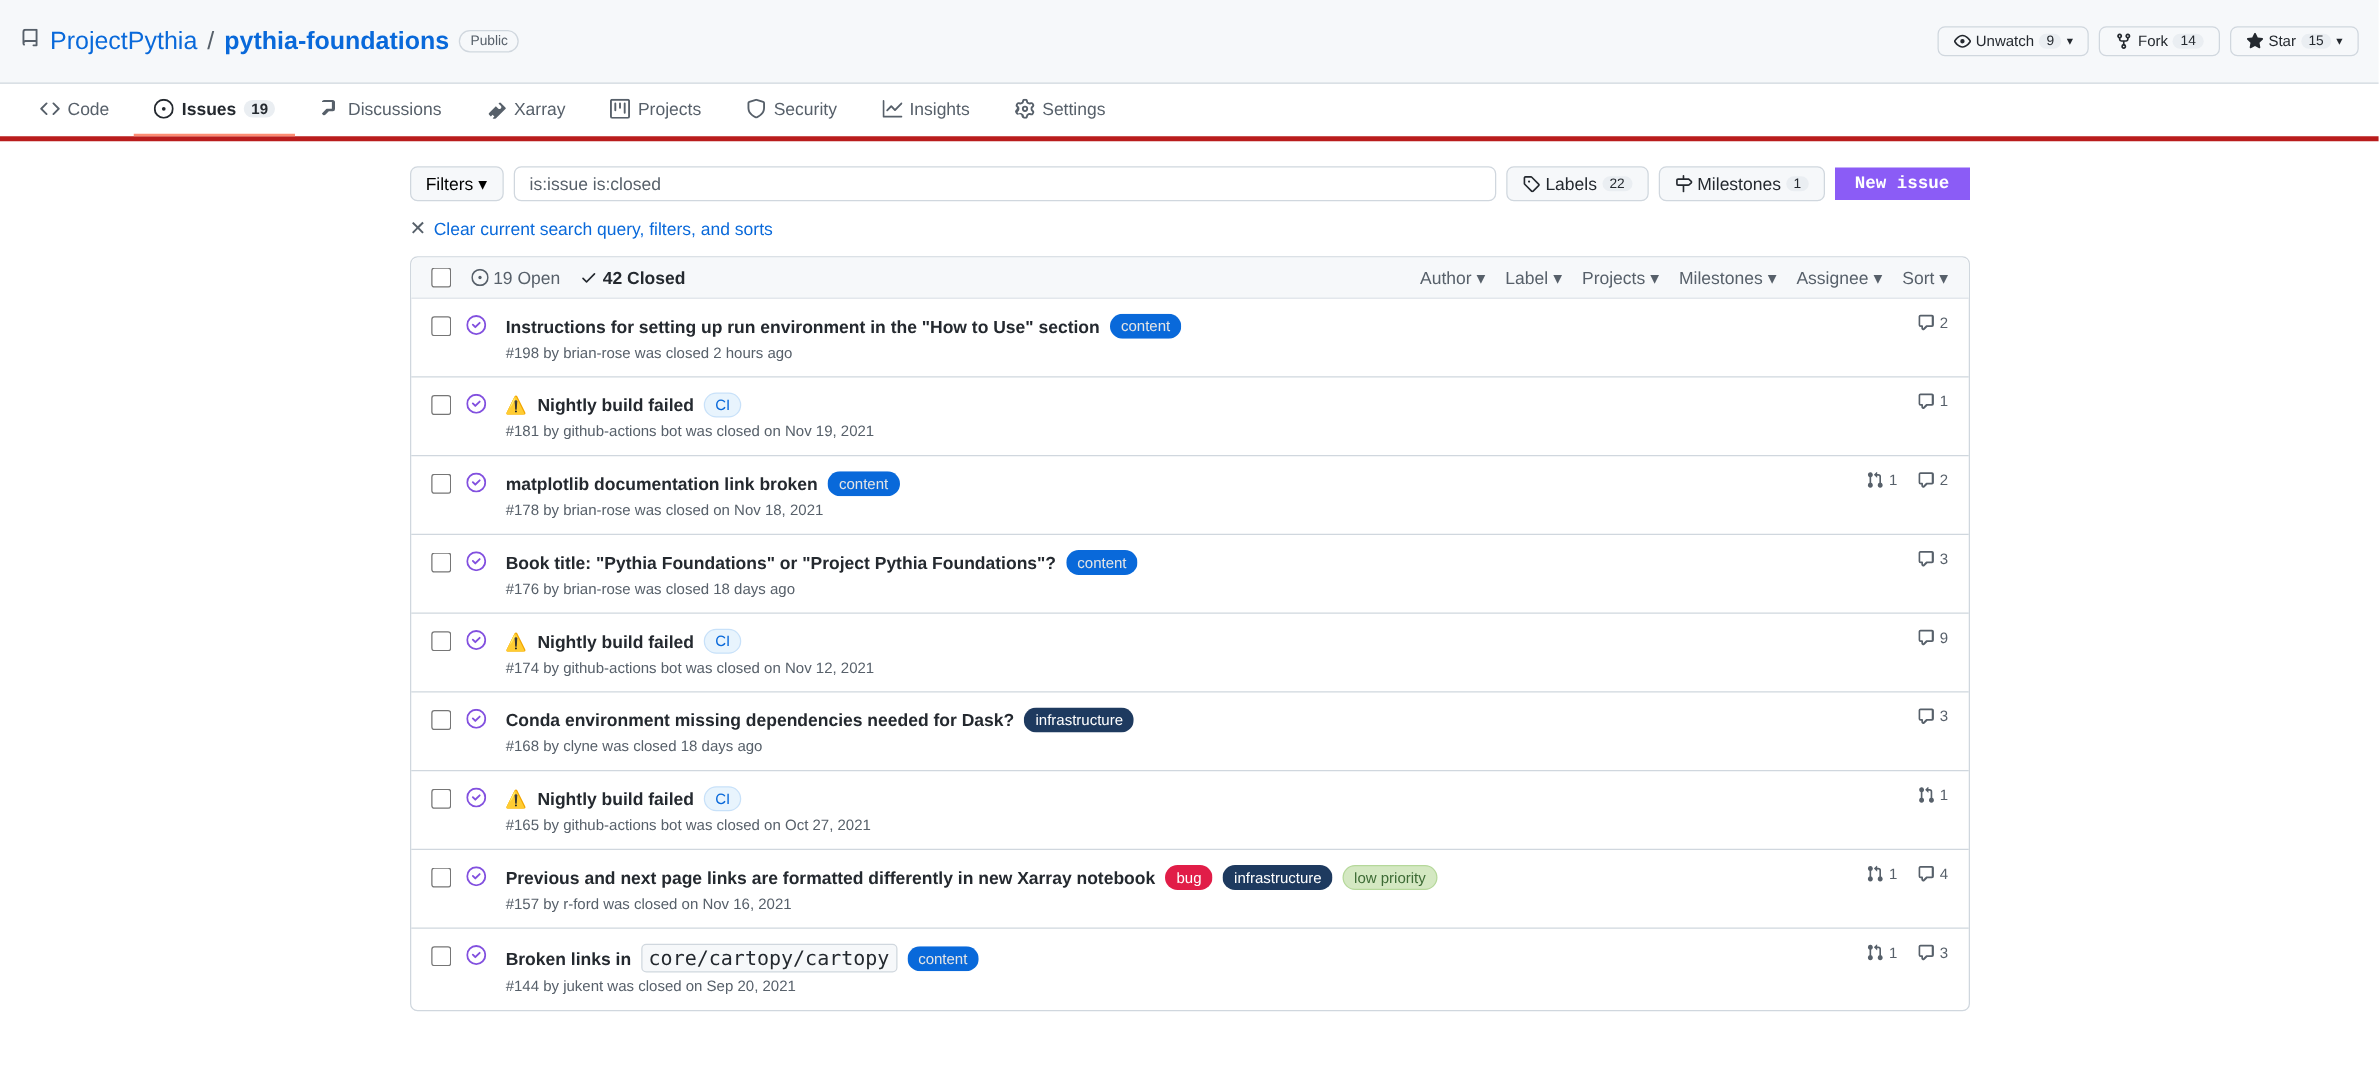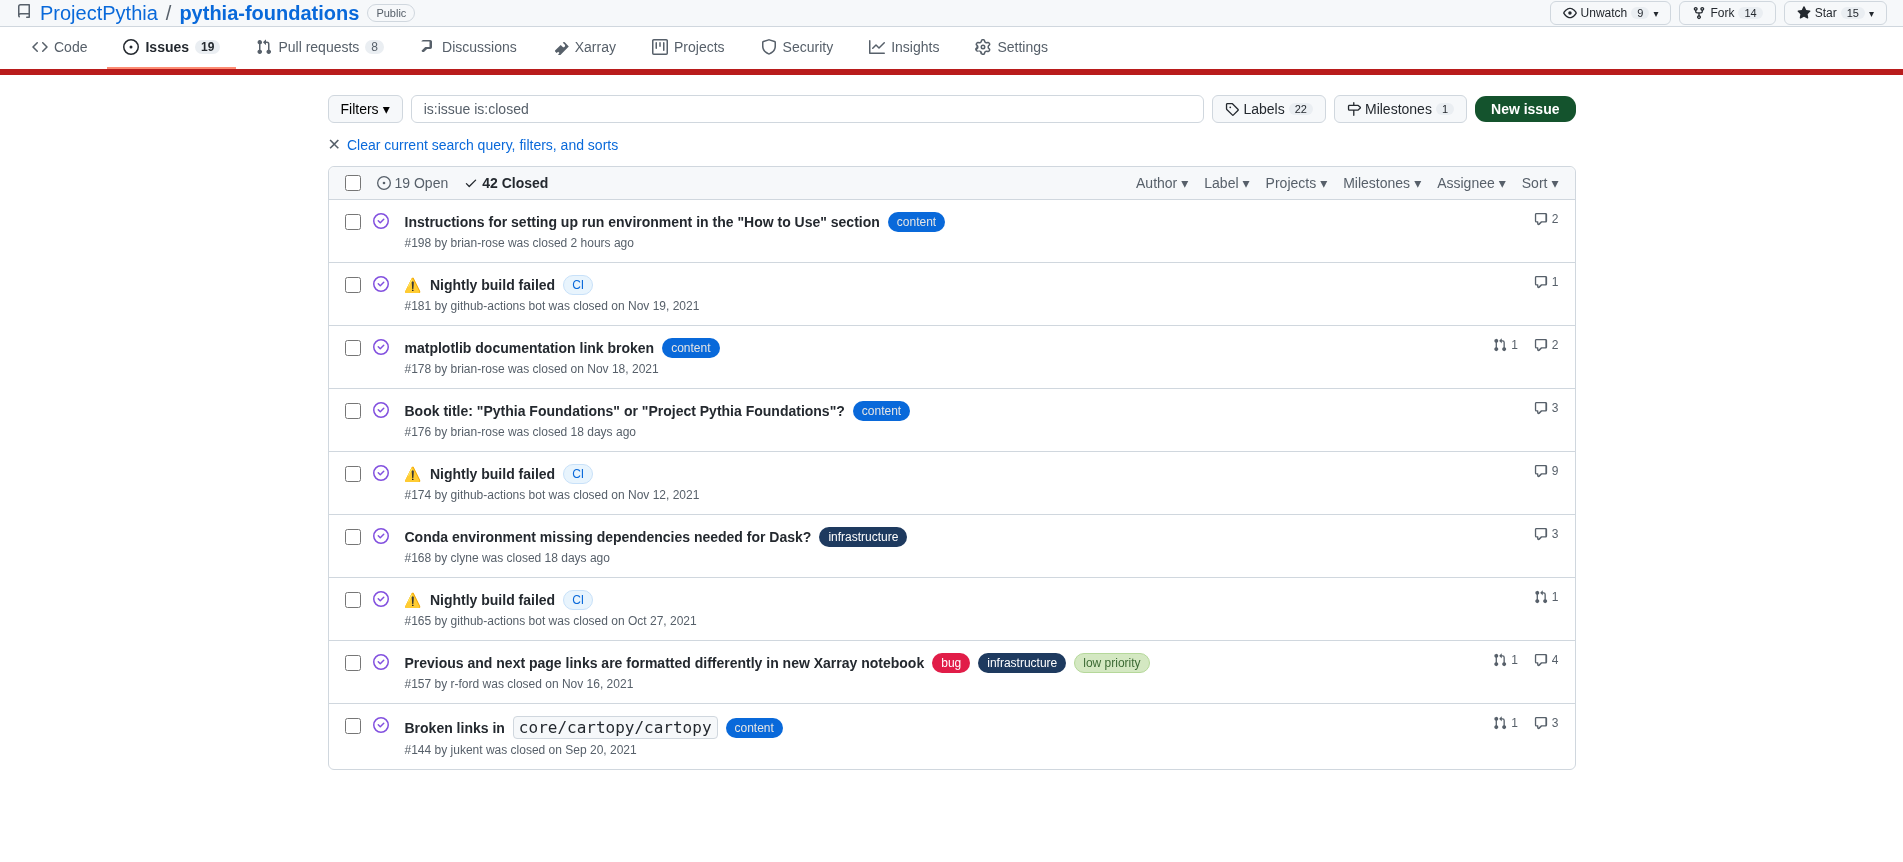--- a/index.html
+++ b/index.html
@@ -1,40 +1,40 @@
 <!DOCTYPE html>
 <html><head>
   <meta charset="utf-8">
   <style>
     * { box-sizing: border-box; margin: 0; padding: 0; }
     body { font-family: -apple-system, BlinkMacSystemFont, "Segoe UI", Helvetica, Arial, sans-serif; font-size: 14px; color: #24292f; background: #fff; }
     
-    .top-bar { display: flex; align-items: center; justify-content: space-between; padding: 1px 16px; border-bottom: 1px solid #d0d7de; background: #f6f8fa; }
+    .top-bar { display: flex; align-items: center; justify-content: space-between; padding: 21px 16px; border-bottom: 1px solid #d0d7de; background: #f6f8fa; }
     .repo-title { display: flex; align-items: center; gap: 8px; font-size: 20px; }
     .repo-title .org { color: #0969da; font-weight: 400; }
     .repo-title .sep { color: #57606a; }
     .repo-title .name { color: #0969da; font-weight: 600; }
     .public-badge { font-size: 11px; border: 1px solid #d0d7de; border-radius: 20px; padding: 2px 8px; color: #57606a; }
     .top-bar-actions { display: flex; align-items: center; gap: 8px; }
     .action-btn { display: flex; align-items: center; gap: 4px; padding: 4px 12px; border: 1px solid #d0d7de; border-radius: 6px; background: #f6f8fa; font-size: 12px; cursor: pointer; color: #24292f; }
     .count-badge { background: #eaeef2; border-radius: 20px; padding: 0 6px; font-size: 11px; }
     .dropdown-arrow { font-size: 10px; }
     
-    .nav-tabs { display: flex; align-items: center; padding: 0 16px; border-bottom: 6px solid #b91c1c; gap: 4px; }
+    .nav-tabs { display: flex; align-items: center; padding: 0 16px; border-bottom: 4px solid #b91c1c; gap: 4px; }
     .nav-tab { display: flex; align-items: center; gap: 6px; padding: 12px 16px; font-size: 14px; color: #57606a; cursor: pointer; border-bottom: 2px solid transparent; text-decoration: none; }
     .nav-tab.active { color: #24292f; border-bottom: 2px solid #fd8c73; font-weight: 600; }
     .nav-badge { background: #eaeef2; border-radius: 20px; padding: 0 6px; font-size: 12px; }
     
     .main-content { max-width: 1280px; margin: 0 auto; padding: 20px 16px; }
     
     .filters-row { display: flex; align-items: center; gap: 8px; margin-bottom: 12px; }
     .filter-btn { display: flex; align-items: center; gap: 4px; padding: 5px 12px; border: 1px solid #d0d7de; border-radius: 6px; background: #f6f8fa; font-size: 14px; cursor: pointer; justify-content: space-between; }
     .search-box { flex: 1; padding: 5px 12px; border: 1px solid #d0d7de; border-radius: 6px; font-size: 14px; outline: none; color: #57606a; }
     .labels-btn, .milestones-btn { display: flex; align-items: center; gap: 4px; padding: 5px 12px; border: 1px solid #d0d7de; border-radius: 6px; background: #f6f8fa; font-size: 14px; cursor: pointer; color: #24292f; }
-    .new-issue-btn { padding: 5px 16px; background: #14532d; color: #fff; border: none; border-radius: 11px; font-size: 14px; font-weight: 600; cursor: pointer; }
+    .new-issue-btn { padding: 5px 16px; background: #8b5cf6; color: #fff; border: none; border-radius: 0; font-size: 14px; font-weight: 600; cursor: pointer; font-family: Liberation Mono, monospace; }
     
     .clear-filter { display: flex; align-items: center; gap: 6px; margin-bottom: 12px; color: #57606a; font-size: 14px; }
     .clear-filter-icon { color: #57606a; cursor: pointer; font-size: 16px; }
     .clear-filter a { color: #0969da; text-decoration: none; }
     
     .issues-container { border: 1px solid #d0d7de; border-radius: 6px; }
     .issues-header { display: flex; align-items: center; padding: 8px 16px; background: #f6f8fa; border-bottom: 1px solid #d0d7de; border-radius: 6px 6px 0 0; gap: 16px; }
     .issues-header-left { display: flex; align-items: center; gap: 16px; }
     .issues-header-right { display: flex; align-items: center; gap: 16px; margin-left: auto; }
     .header-checkbox { width: 16px; height: 16px; cursor: pointer; }
@@ -114,27 +114,20 @@
   <a class="nav-tab active">
     <svg width="16" height="16" viewBox="0 0 16 16" fill="currentColor">
         <path d="M8 9.5a1.5 1.5 0 1 0 0-3 1.5 1.5 0 0 0 0 3Z"></path>
         <path d="M8 0a8 8 0 1 1 0 16A8 8 0 0 1 8 0ZM1.5 8a6.5 6.5 0 1 0 13 0 6.5 6.5 0 0 0-13 0Z"></path>
       </svg>
     <span>Issues</span>
     <span class="nav-badge">19</span>
   </a>
   <a class="nav-tab">
     <svg width="16" height="16" viewBox="0 0 16 16" fill="currentColor">
-        <path d="M1.5 3.25a2.25 2.25 0 1 1 3 2.122v5.256a2.251 2.251 0 1 1-1.5 0V5.372A2.25 2.25 0 0 1 1.5 3.25Zm5.677-.177L9.573.677A.25.25 0 0 1 10 .854V2.5h1A2.5 2.5 0 0 1 13.5 5v5.628a2.251 2.251 0 1 1-1.5 0V5a1 1 0 0 0-1-1h-1v1.646a.25.25 0 0 1-.427.177L7.177 3.427a.25.25 0 0 1 0-.354Z"></path>
-      </svg>
-    <span>Pull requests</span>
-    <span class="nav-badge">8</span>
-  </a>
-  <a class="nav-tab">
-    <svg width="16" height="16" viewBox="0 0 16 16" fill="currentColor">
         <path d="M1.75 1h8.5c.966 0 1.75.784 1.75 1.75v5.5A1.75 1.75 0 0 1 10.25 10H7.061l-2.574 2.561A1.75 1.75 0 0 1 1.5 11.25V2.75C1.5 1.784 2.284 1 3.25 1h-1.5Zm8.5 1.5h-8.5a.25.25 0 0 0-.25.25v8.5c0 .138.112.25.25.25l3.22-3.21a.752.752 0 0 1 .53-.22h3.75a.25.25 0 0 0 .25-.25v-5.5a.25.25 0 0 0-.25-.25Z"></path>
       </svg>
     <span>Discussions</span>
   </a>
   <a class="nav-tab">
     <svg width="16" height="16" viewBox="0 0 16 16" fill="currentColor">
         <path d="M15.3 8.3a1 1 0 0 0 0-1.4l-3.6-3.6a1 1 0 0 0-1.4 0l-.5.5 1.8 1.8a1.5 1.5 0 0 1 0 2.1 1.5 1.5 0 0 1-2.1 0l-1.8-1.8L2.3 11.3a1 1 0 0 0 0 1.4l1.4 1.4 1.4-1.4 1.4 1.4-1.4 1.4.7.7a1 1 0 0 0 1.4 0l8.1-8.1z"></path>
       </svg>
     <span>Xarray</span>
   </a>

